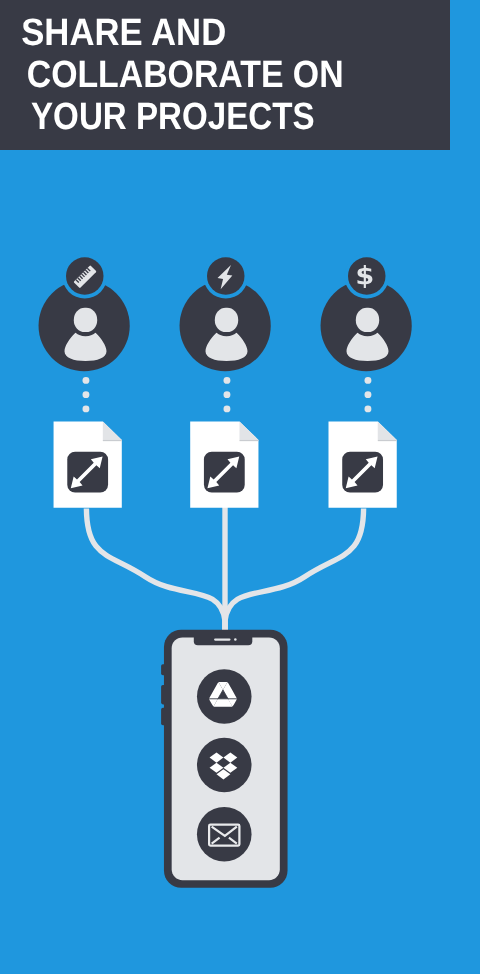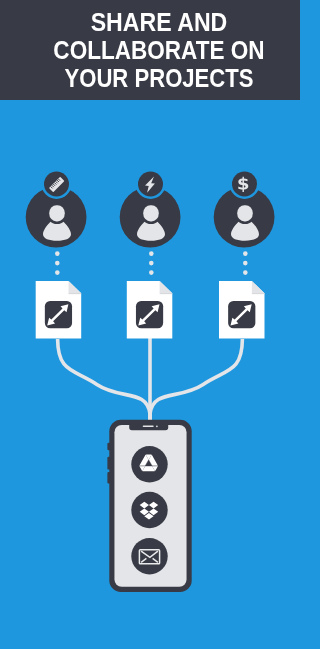--- a/index.html
+++ b/index.html
@@ -1,20 +1,20 @@
 <!DOCTYPE html>
 <html><head>
 <meta charset="utf-8">
 <style>
   html,body{margin:0;padding:0;}
   body{width:300px;height:649px;overflow:hidden;background:#1f97de;
        font-family:"Liberation Sans",sans-serif;}
   #stage{position:relative;width:300px;height:649px;}
   #header{position:absolute;left:0;top:0;width:300px;height:100px;background:#383a45;}
-  #headline{position:absolute;left:0;top:7.6px;width:318px;text-align:center;color:#fff;
+  #headline{position:absolute;left:0;top:7.6px;width:318px;text-align:left;color:#fff;
             font-weight:bold;font-size:25.4px;line-height:28px;}
   #headline > div{transform-origin:center center;}
   #headline .l1{transform:scaleX(0.911);}
   #headline .l2{transform:scaleX(0.888);}
   #headline .l3{transform:scaleX(0.870);}
   svg.layer{position:absolute;left:0;top:0;width:300px;height:649px;}
 </style>
 </head>
 <body>
 

